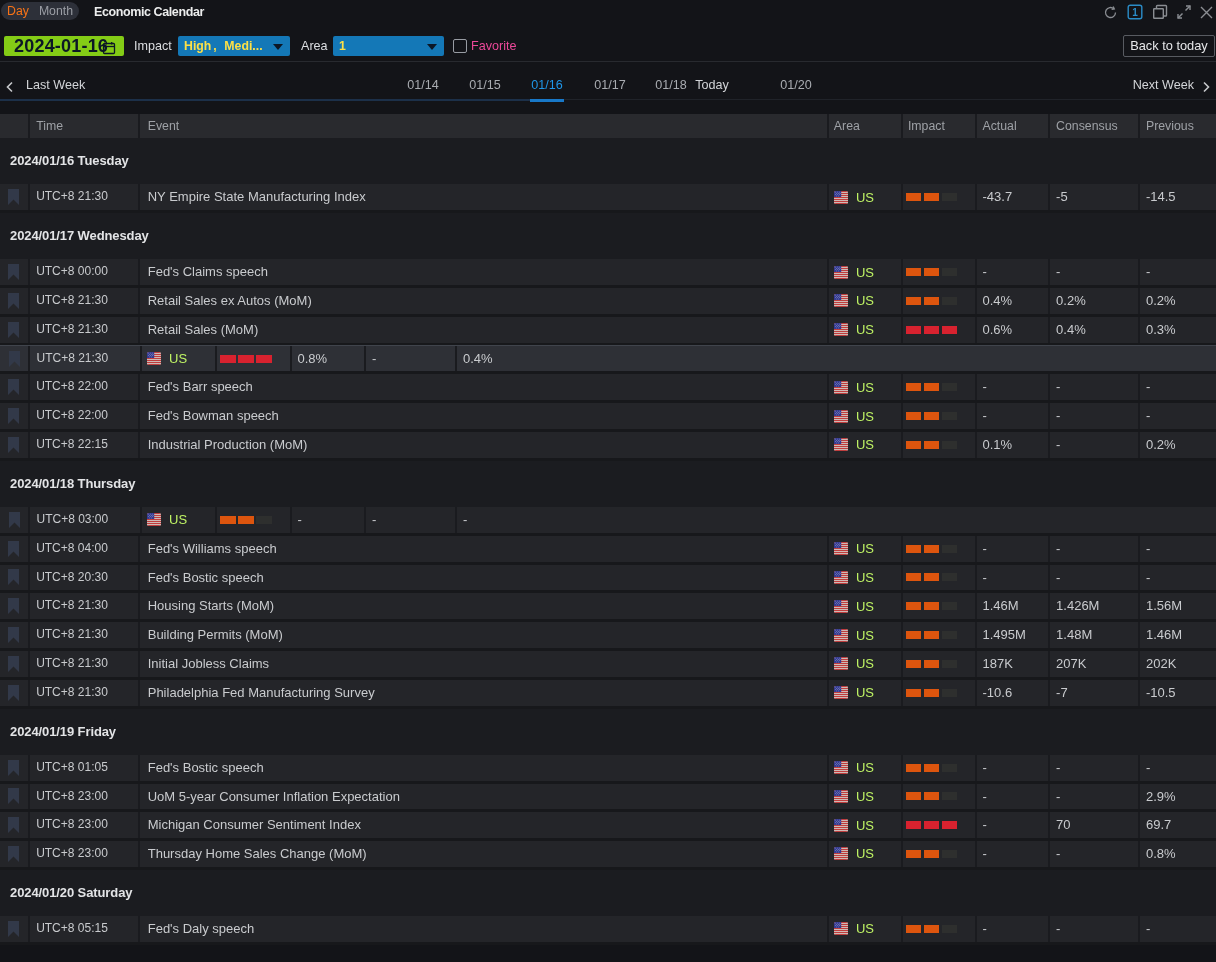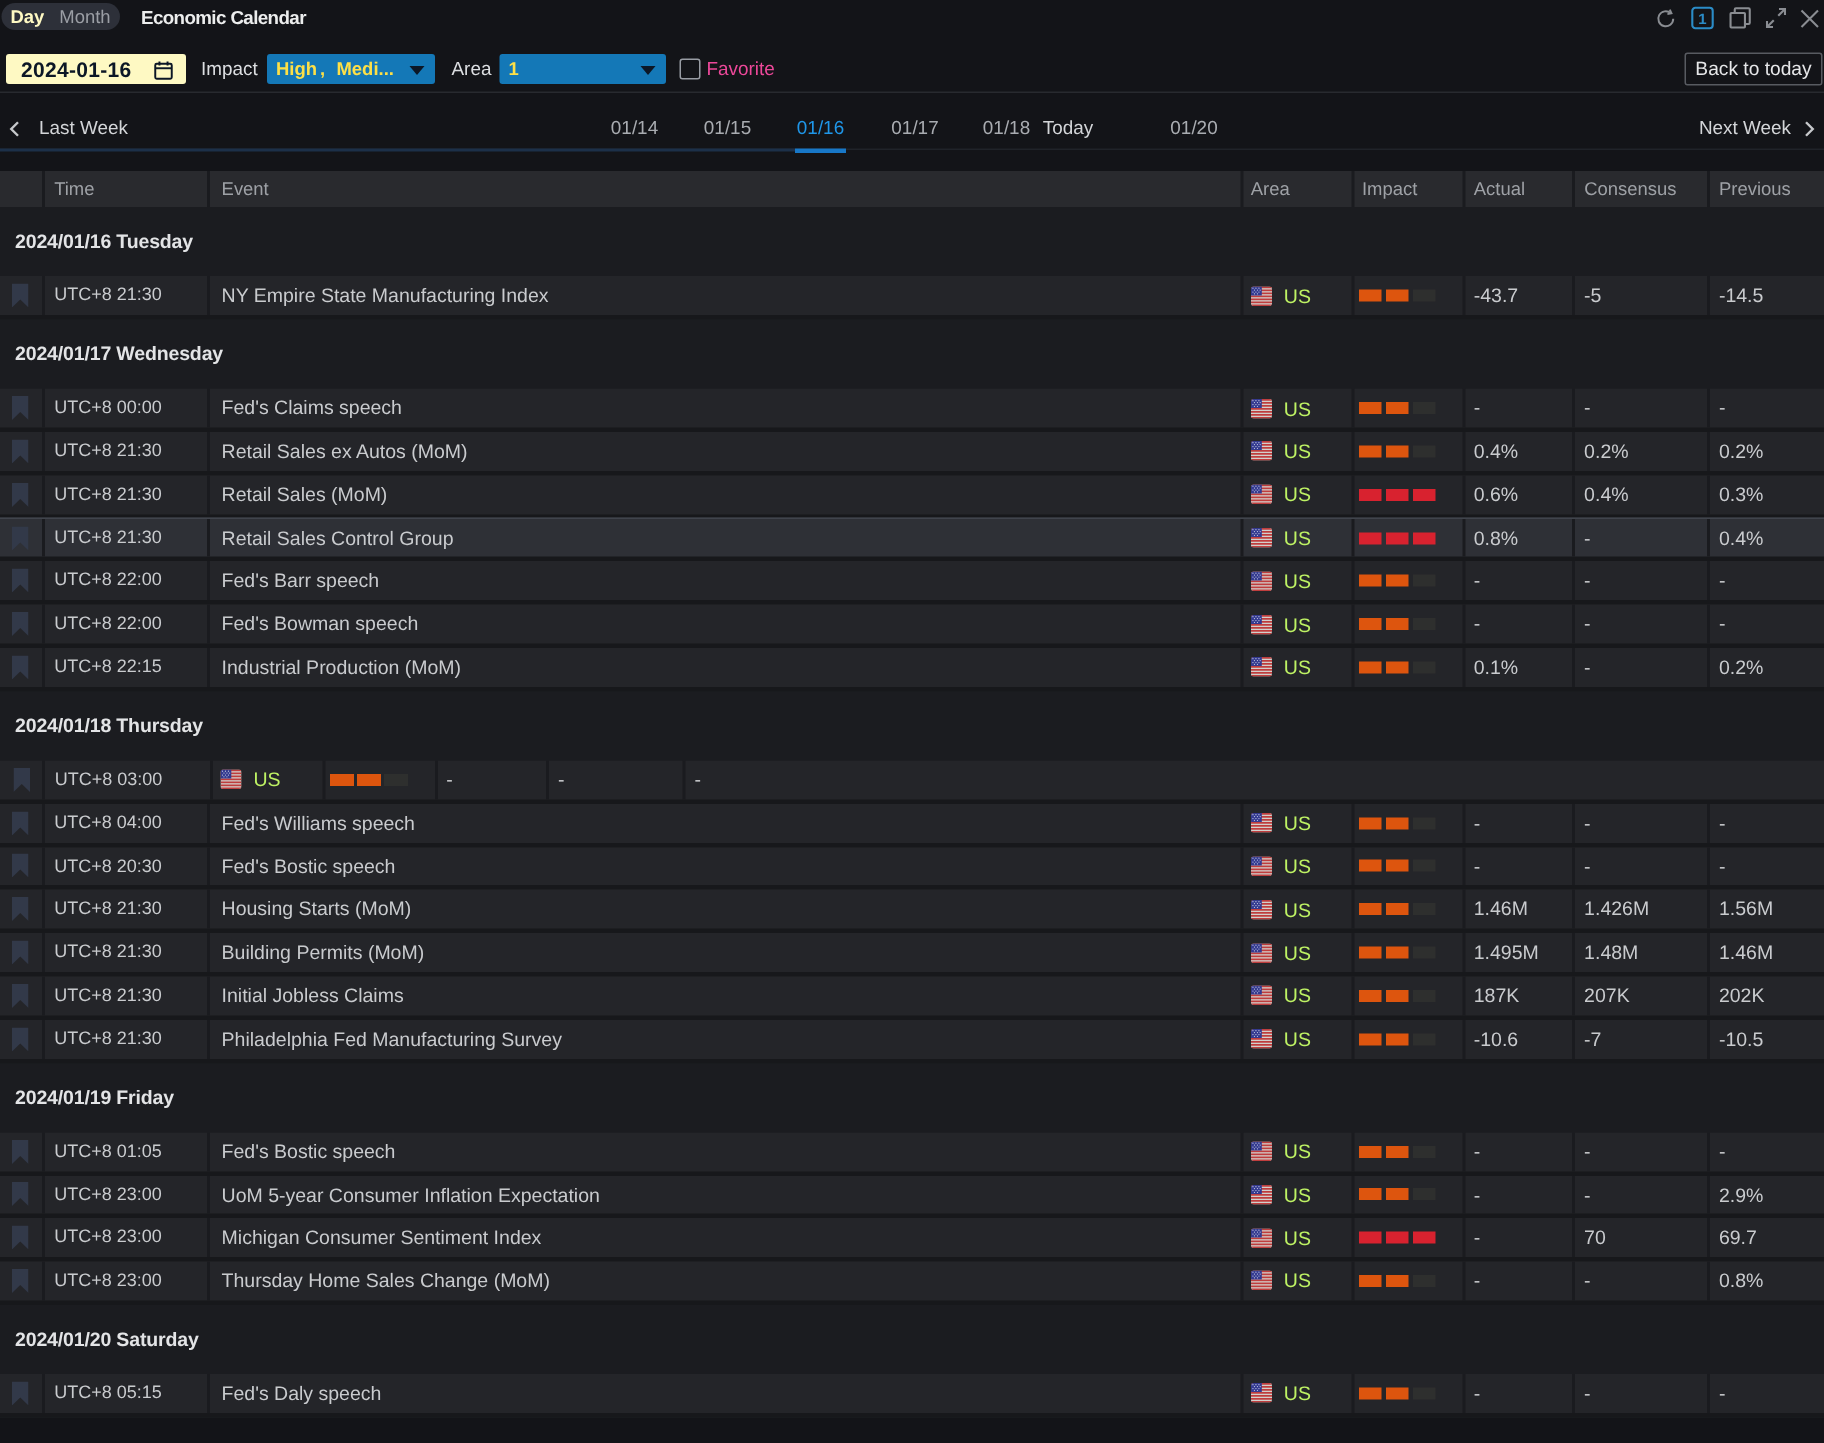--- a/index.html
+++ b/index.html
@@ -1,28 +1,28 @@
 <!DOCTYPE html>
 <html><head><meta charset="utf-8"><style>
 *{margin:0;padding:0;box-sizing:border-box}
 html,body{width:1216px;height:962px;overflow:hidden}
 body{background:#131418;font-family:"Liberation Sans",sans-serif;
  -webkit-font-smoothing:antialiased;position:relative}
 
 .topbar{position:absolute;left:0;top:0;width:1216px;height:24px}
 .pill{position:absolute;left:1px;top:1.5px;height:18.5px;background:#2d3039;border-radius:9.5px;
  display:flex;align-items:center;padding:0 6px;gap:10px;font-size:12.3px}
-.pill .on{color:#fef9c3;font-weight:700}
+.pill .on{color:#f97316;font-weight:400}
 .pill .off{color:#9b9ea5}
 .title{position:absolute;left:94px;top:4.5px;font-size:12.5px;font-weight:700;color:#eceded;letter-spacing:-0.4px}
 .ticons{position:absolute;right:3px;top:4px;display:flex;align-items:center;gap:9px}
 
 .filters{position:absolute;left:0;top:24px;width:1216px;height:38px;border-bottom:1px solid #282a2f}
-.f-date{position:absolute;left:4px;top:12px;width:120px;height:20px;background:#fef9c3;border-radius:2px;
- color:#0c1726;font-weight:700;font-size:14px;line-height:20px;padding-left:10px;letter-spacing:0.2px}
+.f-date{position:absolute;left:4px;top:12px;width:120px;height:20px;background:#84cc16;border-radius:2px;
+ color:#0c1726;font-weight:700;font-size:18px;line-height:20px;padding-left:10px;letter-spacing:0.2px}
 .lbl{position:absolute;top:12px;height:20px;line-height:20px;color:#dcdee1;font-size:12.6px}
 .dd{position:absolute;top:12px;height:20px;background:#1478b7;border-radius:2px;color:#fde047;
  font-weight:700;font-size:12.3px;line-height:20px;padding-left:6px}
 .dd .arr{position:absolute;right:7px;top:7.5px;width:0;height:0;border-left:5px solid transparent;
  border-right:5px solid transparent;border-top:6px solid #0c1726}
 .cbx{position:absolute;left:453px;top:15px;width:14px;height:14px;border:1.5px solid #989ca3;border-radius:2px}
 .cbl{position:absolute;left:471px;top:12px;height:20px;line-height:20px;color:#ec4899;font-size:12.6px}
 .btt{position:absolute;left:1123px;top:11px;width:92px;height:22px;border:1px solid #585b61;border-radius:2px;
  color:#e6e7e9;font-size:12.8px;text-align:center;line-height:20px}
 
@@ -360,21 +360,20 @@
       <div class="c6">0.4%</div>
       <div class="c7">0.3%</div>
     </div>
 <div class="row hi">
       <div class="c0">
         <svg class="bm" width="11" height="16" viewBox="0 0 11 16">
           <path d="M0 0 H11 V16 L5.5 10.6 L0 16 Z" fill="#323949"></path>
         </svg>
       </div>
       <div class="c1">UTC+8 21:30</div>
-      <div class="c2">Retail Sales Control Group</div>
       <div class="c3">
         <svg class="flag" width="14" height="13" viewBox="0 0 14 13">
           <defs>
             <clipPath id="fc">
               <rect width="14" height="13" rx="1.8"></rect>
             </clipPath>
           </defs>
           <g clip-path="url(#fc)">
             <rect width="14" height="13" fill="#d2cfcb"></rect>
             <g fill="#bf3d3d">

